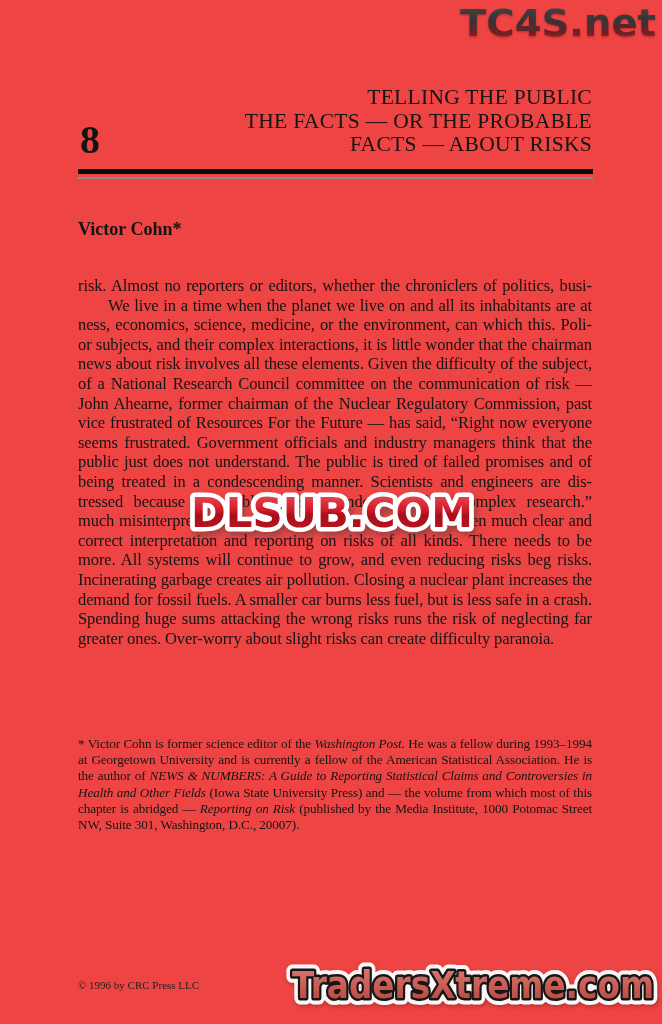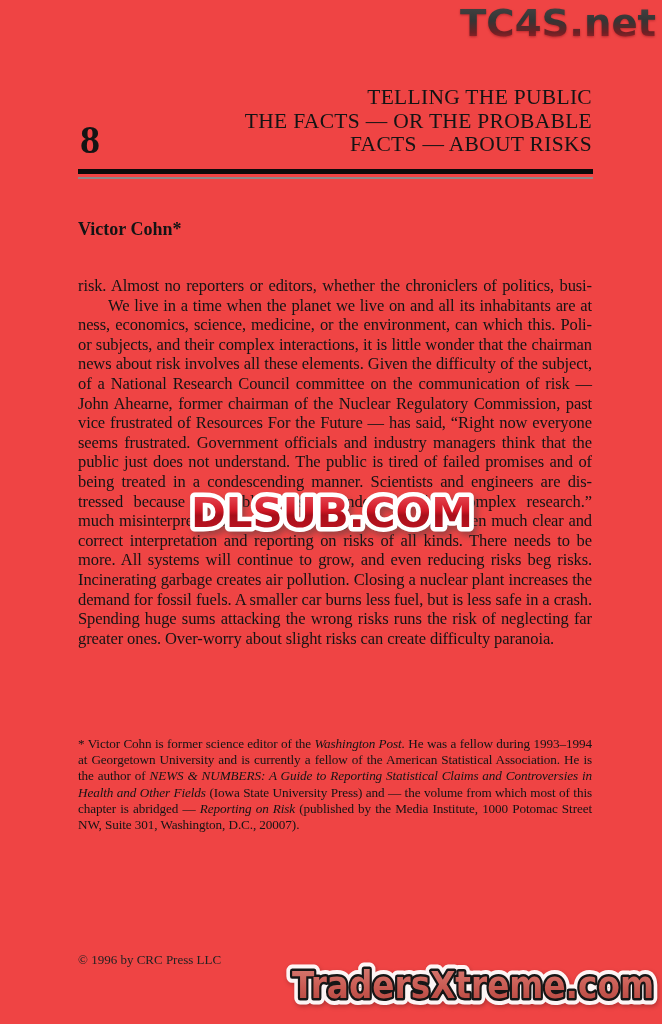--- a/index.html
+++ b/index.html
@@ -37,21 +37,21 @@
   .tline.indent{text-indent:30px;}
   
   .footnote{
     position:absolute;left:78px;top:692px;width:514px;
     font-size:13.2px;line-height:16.2px;letter-spacing:-0.1px;margin-top:44px;
   }
   .fline{text-align:justify;text-align-last:justify;}
   .fline.lastline{text-align-last:left;}
   .fline .it{font-style:italic;}
   
-  .copyright{position:absolute;left:78px;top:952px;font-size:13px;color:#222;}
+  .copyright{position:absolute;left:78px;top:979px;font-size:11px;color:#222;}
 </style>
 </head>
 <body>
 
 <div class="page">
 
   <svg class="logo-tc4s" width="204" height="48" viewBox="0 0 204 48">
     <defs>
       <linearGradient id="g-tc4s" x1="0" y1="0" x2="0" y2="1">
         <stop offset="0" stop-color="#474747"></stop>

